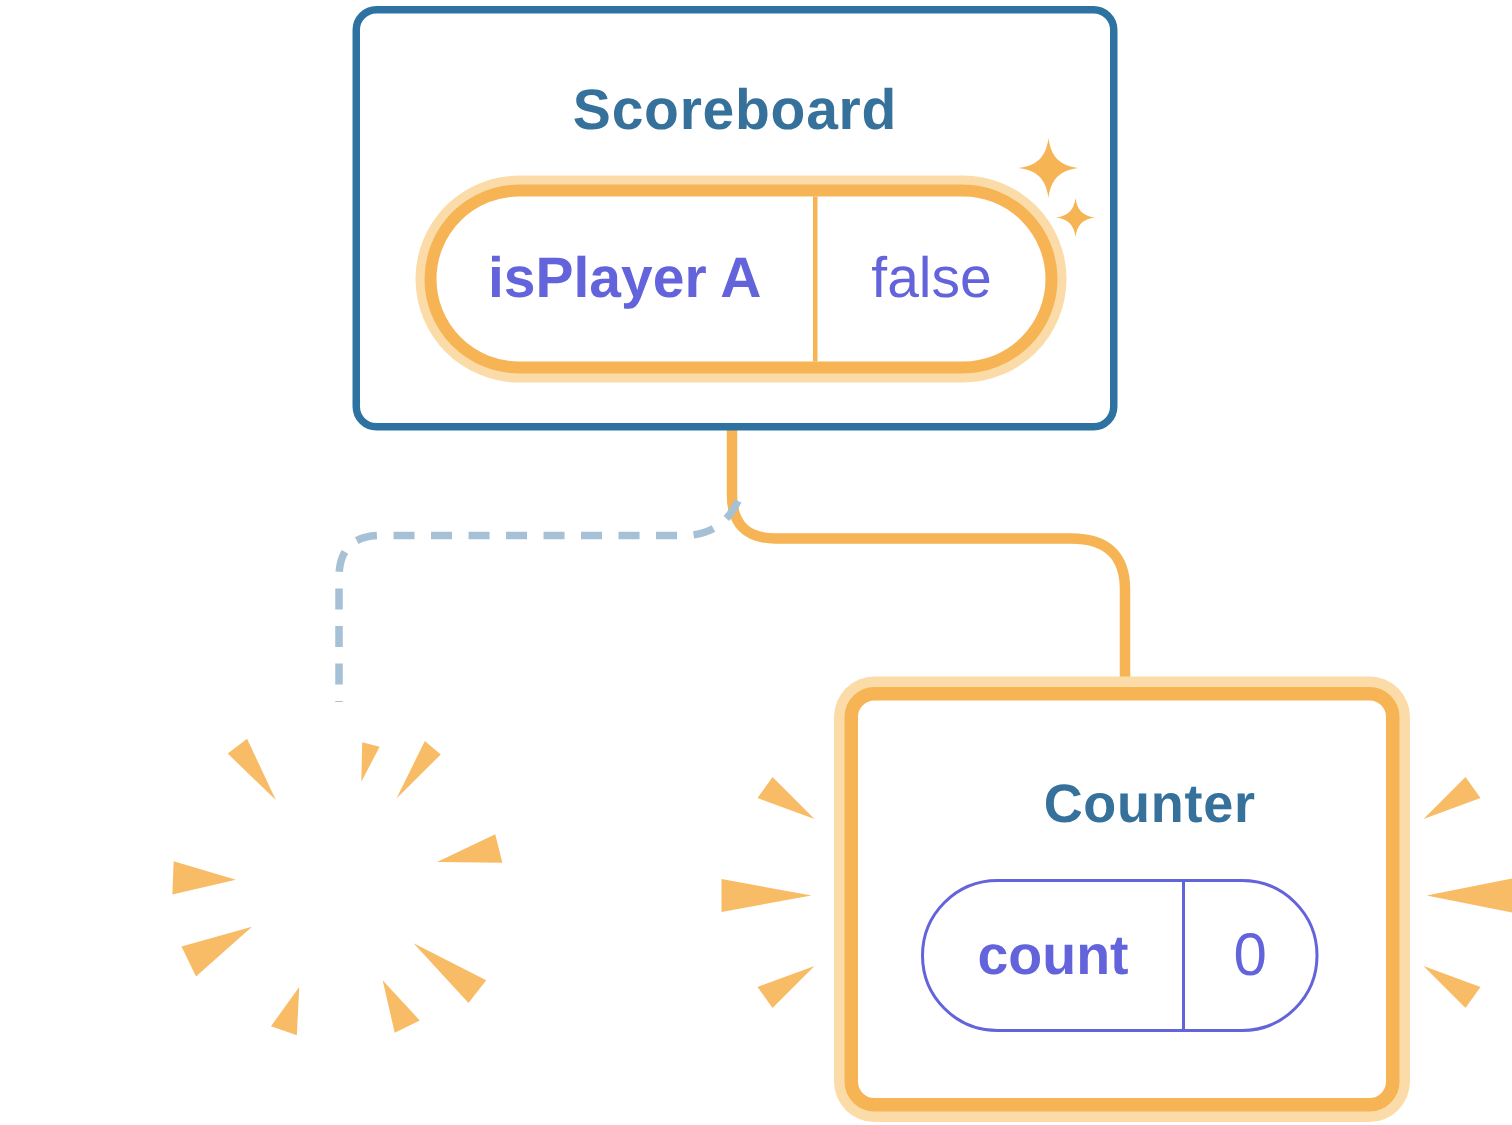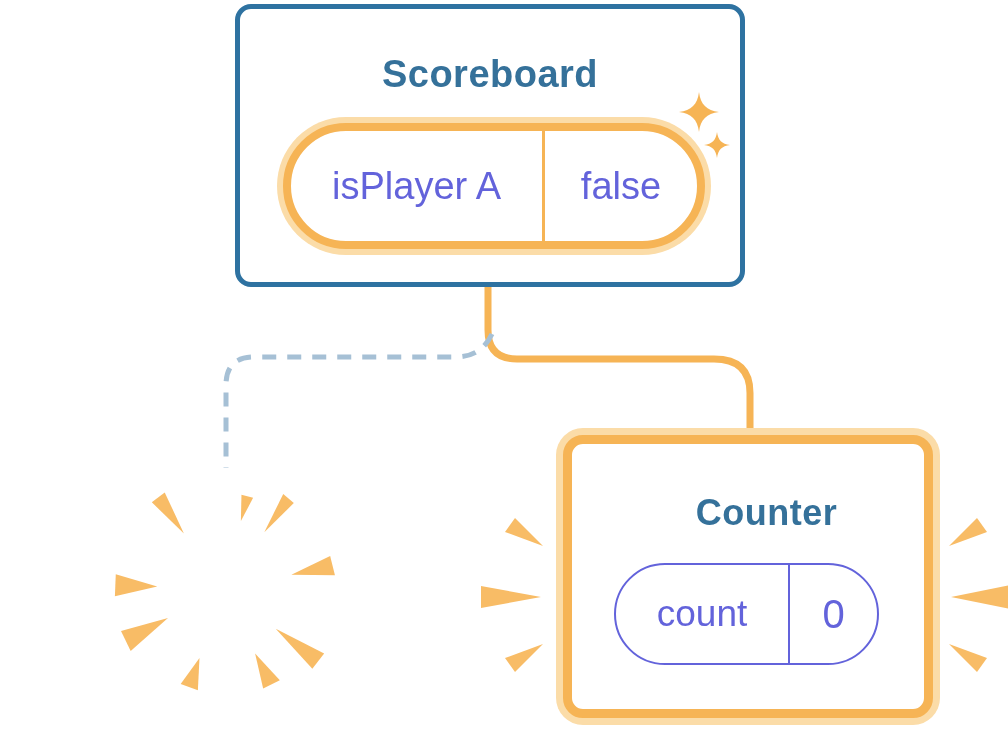--- a/index.html
+++ b/index.html
@@ -32,25 +32,25 @@
   .state-pill{position:absolute;display:flex;align-items:stretch;background:var(--card-bg);}
   .scoreboard .state-pill{
     left:43px;top:114px;width:422px;height:126px;
     border:8px solid var(--orange);border-radius:999px;
     box-shadow:0 0 0 6px var(--halo);
   }
   .pill-cell{display:flex;align-items:center;justify-content:center;}
   .scoreboard .pill-key{width:251px;}
   .scoreboard .pill-divider{width:3px;background:var(--orange);}
   .scoreboard .pill-value{flex:1;}
-  .pill-key-text{color:var(--purple);font-size:38px;font-weight:400;}
+  .pill-key-text{color:var(--purple);font-size:38px;font-weight:700;}
   .pill-value-text{color:var(--purple);font-size:38px;font-weight:400;}
 
   
-  .counter{left:563px;top:435px;width:370px;height:283px;border:9px solid var(--orange);border-radius:20px;
+  .counter{left:563px;top:458px;width:370px;height:283px;border:9px solid var(--orange);border-radius:20px;
     box-shadow:0 0 0 7px var(--halo);z-index:2;padding-left:37px;}
   .counter .card-title{margin-top:48px;font-size:36px;}
   .counter .state-pill{
     left:42px;top:119px;width:265px;height:102px;
     border:2px solid var(--purple);border-radius:999px;
   }
   .counter .pill-key{width:172px;}
   .counter .pill-divider{width:2px;background:var(--purple);}
   .counter .pill-value{flex:1;}
   .counter .pill-key-text{font-size:37px;}

